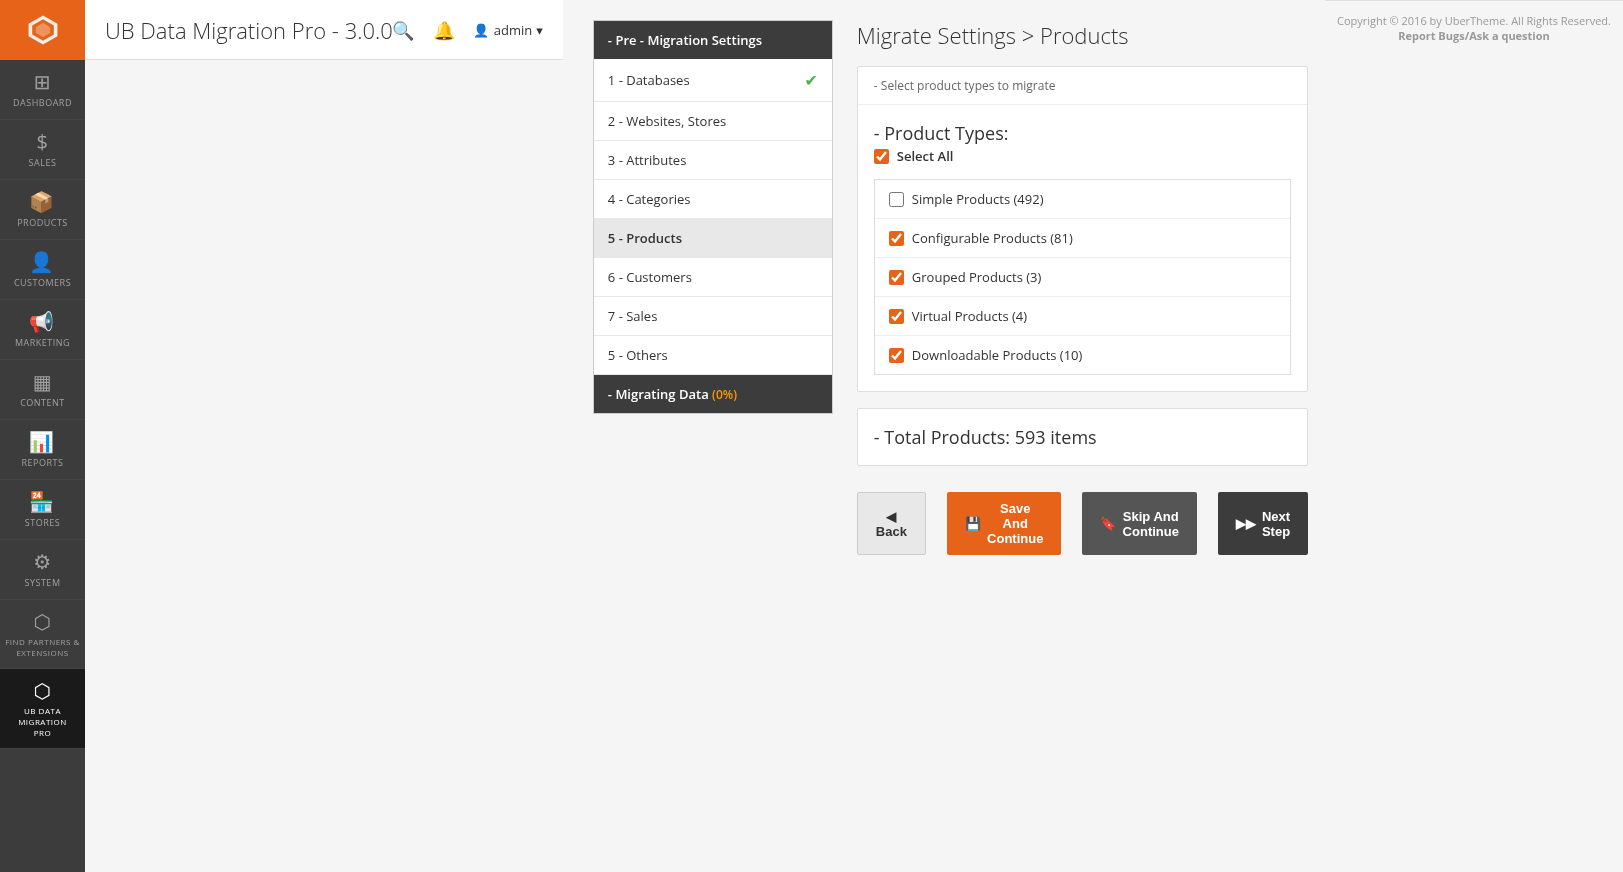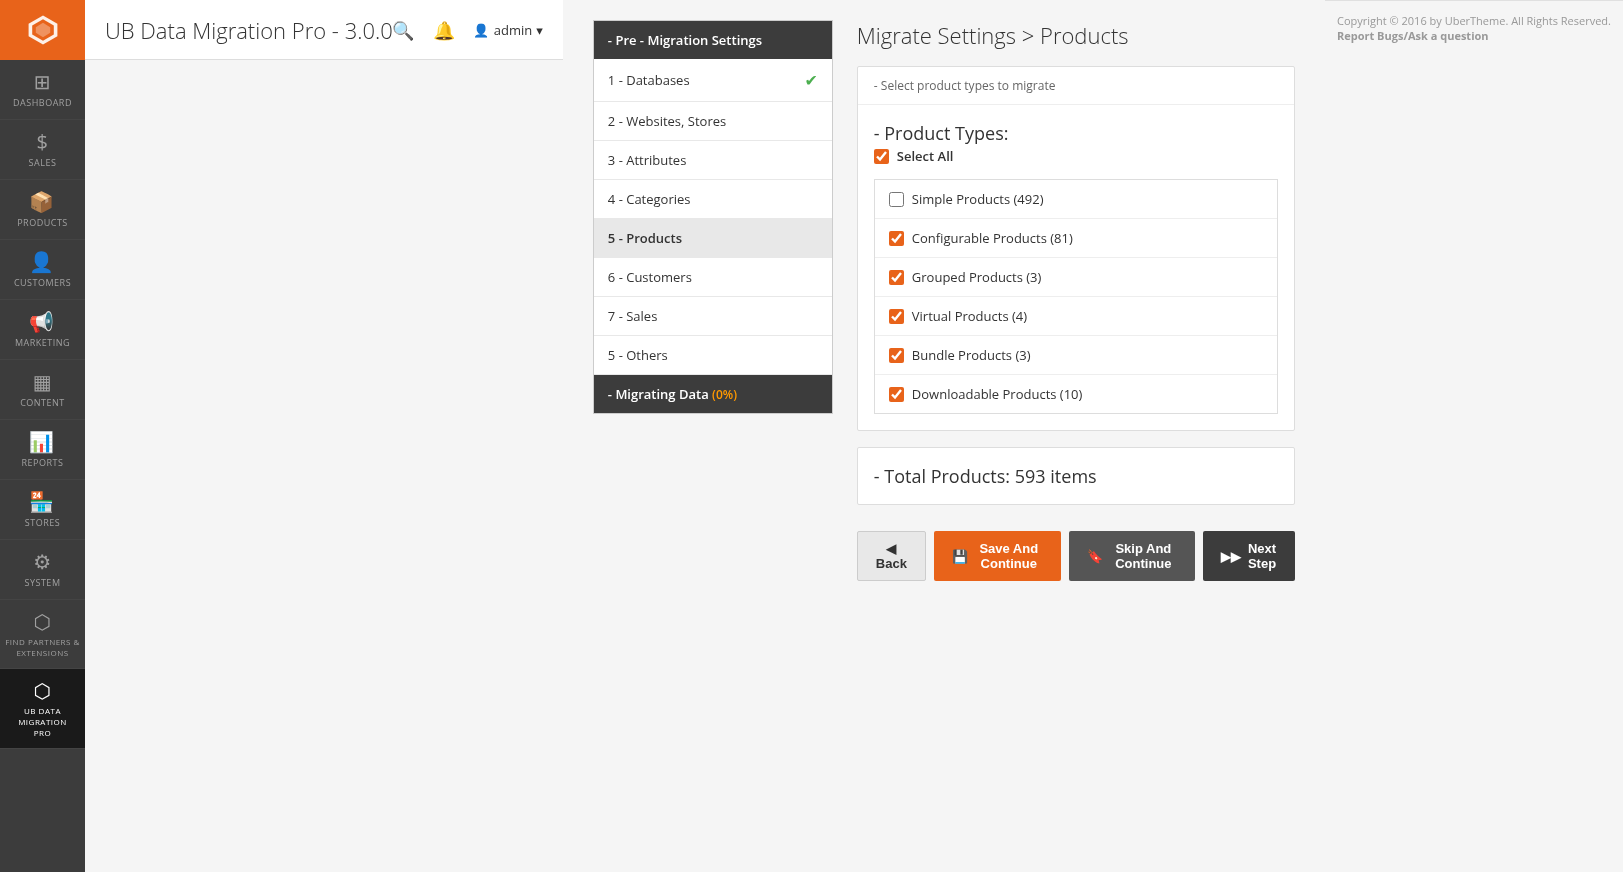--- a/index.html
+++ b/index.html
@@ -210,21 +210,21 @@
       font-size: 18px;
       font-weight: 400;
       color: #333;
       margin-bottom: 16px;
     }
 
     
     .footer-actions {
       display: flex;
       justify-content: flex-end;
-      gap: 8px;
+      gap: 21px;
       padding: 10px 0 20px;
     }
     .btn {
       display: inline-flex;
       align-items: center;
       gap: 6px;
       padding: 9px 18px;
       font-size: 13px;
       font-weight: 600;
       border: none;
@@ -244,20 +244,21 @@
       background: #3c3c3c;
       color: #fff;
     }
     .btn-darkgray {
       background: #555;
       color: #fff;
     }
 
     
     .page-footer {
+      text-align: center;
       padding: 12px;
       font-size: 11px;
       color: #999;
       border-top: 1px solid #e0e0e0;
       background: #f5f5f5;
       flex-shrink: 0;
     }
     .page-footer strong { font-weight: 700; }
   </style>
 </head>
@@ -397,24 +398,20 @@
             <div class="product-type-item">
               <input type="checkbox" class="cb-orange" checked="" style="">
               <span>Grouped Products (3)</span>
             </div>
             <div class="product-type-item">
               <input type="checkbox" class="cb-orange" checked="" style="">
               <span>Virtual Products (4)</span>
             </div>
             <div class="product-type-item">
               <input type="checkbox" class="cb-orange" checked="" style="">
-              <span>Bundle Products (3)</span>
-            </div>
-            <div class="product-type-item">
-              <input type="checkbox" class="cb-orange" checked="" style="">
               <span>Downloadable Products (10)</span>
             </div>
           </div>
         </div>
       </div>
 
       <div class="total-row">- Total Products: 593 items</div>
 
       <div class="footer-actions">
         <button class="btn btn-default">◀ Back</button>

